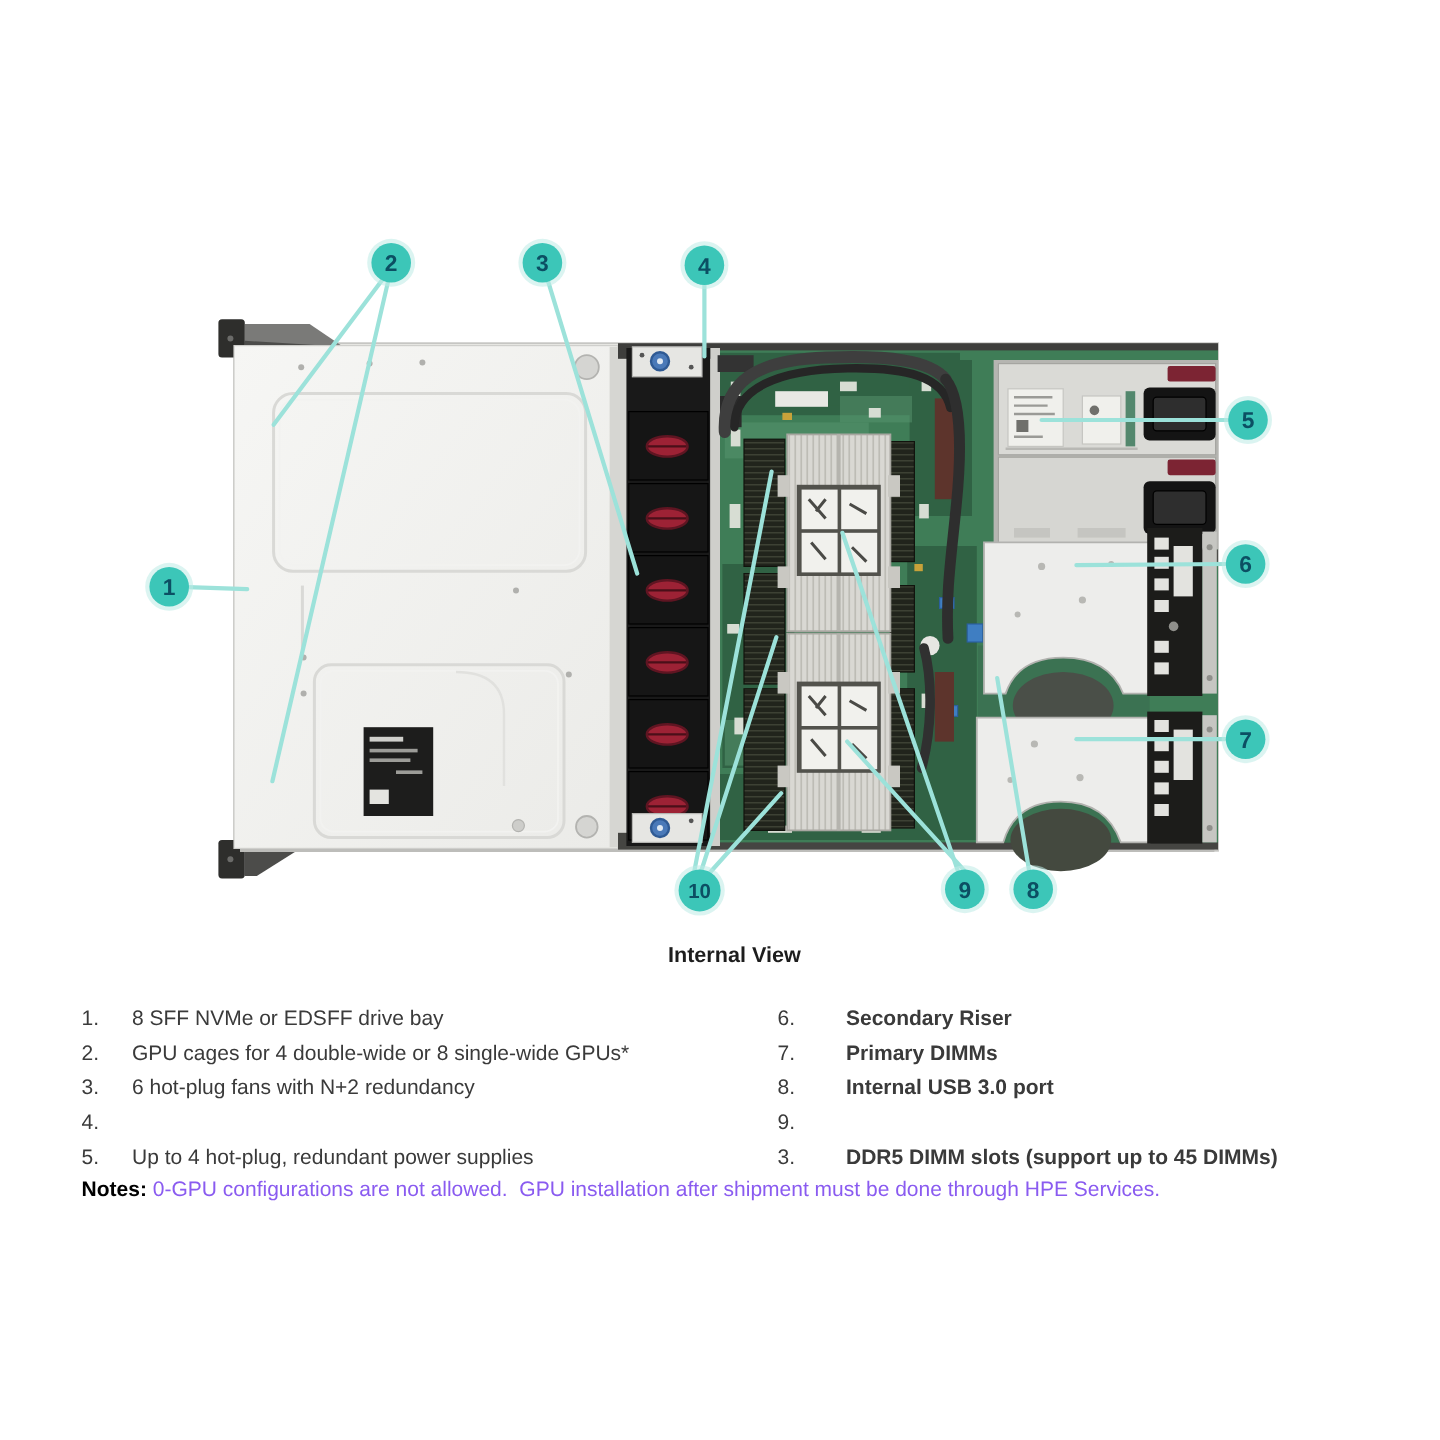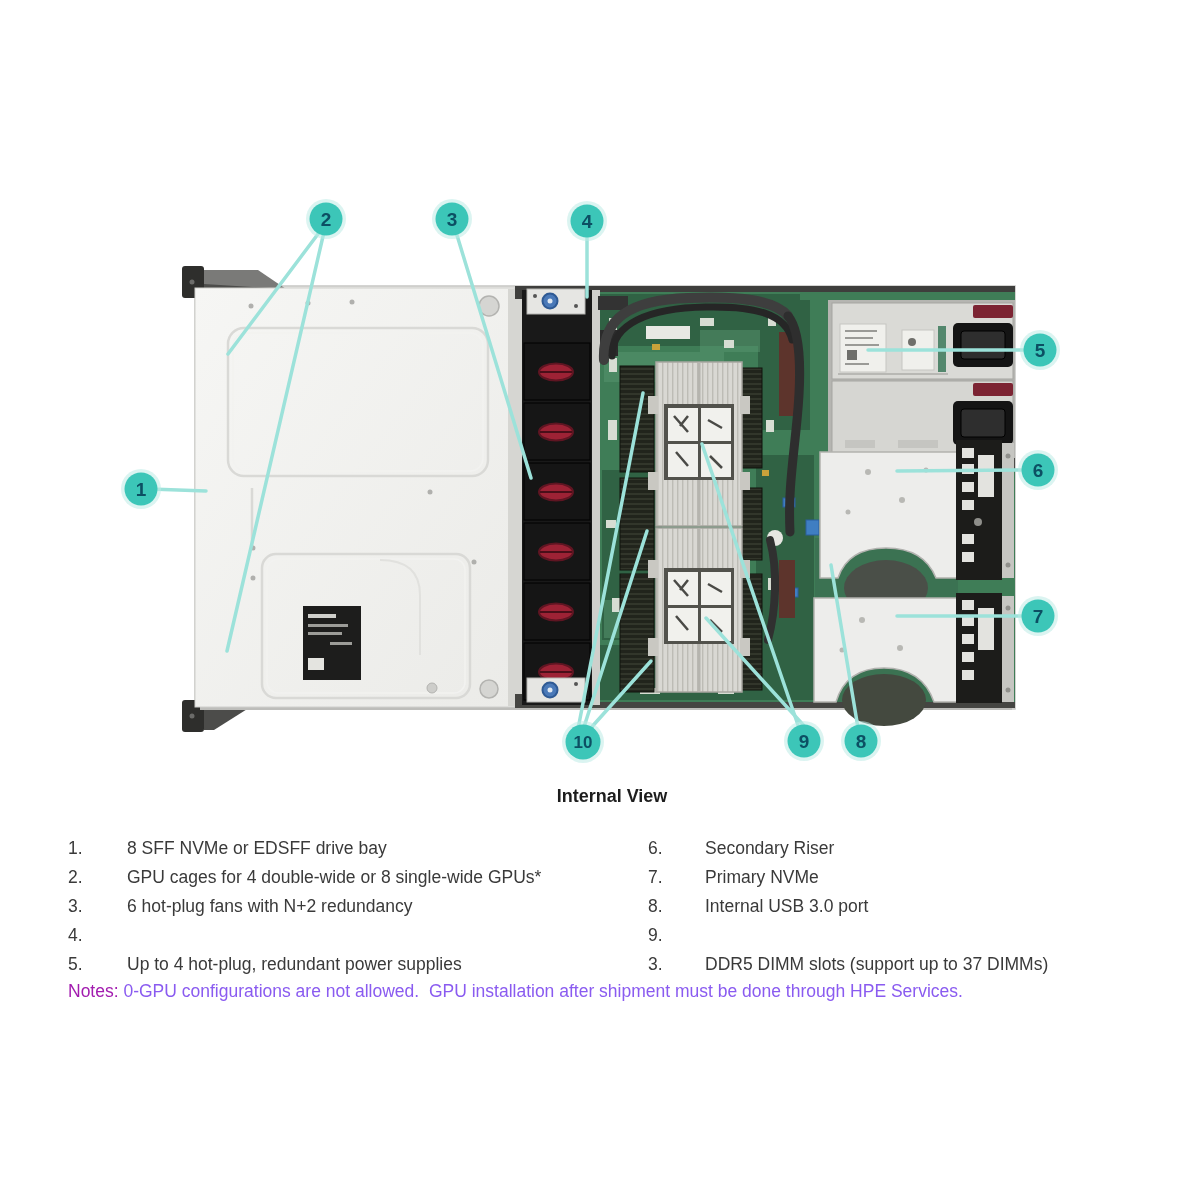--- a/index.html
+++ b/index.html
@@ -4,26 +4,26 @@
 <style>
   html,body{margin:0;padding:0;background:#ffffff;}
   #page{position:relative;width:1200px;height:1200px;background:#ffffff;overflow:hidden;
         font-family:"Liberation Sans","DejaVu Sans",sans-serif;}
   #diagram{position:absolute;left:0;top:0;}
   .fig-title{position:absolute;left:12px;top:786px;width:1200px;text-align:center;
              font-size:18px;font-weight:bold;color:#1d1d1d;}
   .legend{position:absolute;left:68px;top:834px;width:1115px;font-size:17.5px;color:#3a3a3a;}
   .lrow{position:relative;height:29px;line-height:29px;}
   .lnum{position:absolute;left:0;}
-  .ltext{position:absolute;left:59px;white-space:nowrap;}
+  .ltext{position:absolute;left:42px;white-space:nowrap;}
   .rnum{position:absolute;left:580px;}
-  .rtext{position:absolute;left:637px;white-space:nowrap;}
+  .rtext{position:absolute;left:637px;white-space:nowrap;font-weight:bold;}
   .notes{position:absolute;left:68px;top:977px;width:1045px;font-size:17.5px;line-height:29px;
          color:#8a5bf0;white-space:pre-wrap;}
-  .notes-label{font-weight:normal;color:#a21caf;}
+  .notes-label{font-weight:bold;color:#000000;}
   svg text.badge-num{font-family:"Liberation Sans","DejaVu Sans",sans-serif;font-weight:bold;fill:#0c4f63;}
 </style>
 </head>
 <body>
 
 <div id="page">
 
 <svg id="diagram" width="1200" height="780" viewBox="0 0 1200 780">
   <defs>
     <pattern id="fins" width="5" height="10" patternUnits="userSpaceOnUse">
@@ -377,35 +377,35 @@
   <div class="lrow">
     <span class="lnum">1.</span>
     <span class="ltext">8 SFF NVMe or EDSFF drive bay</span>
     <span class="rnum">6.</span>
     <span class="rtext">Secondary Riser</span>
   </div>
   <div class="lrow">
     <span class="lnum">2.</span>
     <span class="ltext">GPU cages for 4 double-wide or 8 single-wide GPUs*</span>
     <span class="rnum">7.</span>
-    <span class="rtext">Primary NVMe</span>
+    <span class="rtext">Primary DIMMs</span>
   </div>
   <div class="lrow">
     <span class="lnum">3.</span>
     <span class="ltext">6 hot-plug fans with N+2 redundancy</span>
     <span class="rnum">8.</span>
     <span class="rtext">Internal USB 3.0 port</span>
   </div>
   <div class="lrow">
     <span class="lnum">4.</span>
     <span class="rnum">9.</span>
   </div>
   <div class="lrow">
     <span class="lnum">5.</span>
     <span class="ltext">Up to 4 hot-plug, redundant power supplies</span>
     <span class="rnum">3.</span>
-    <span class="rtext">DDR5 DIMM slots (support up to 37 DIMMs)</span>
+    <span class="rtext">DDR5 DIMM slots (support up to 45 DIMMs)</span>
   </div>
 </div>
 
 <div class="notes"><span class="notes-label">Notes:</span><span> 0-GPU configurations are not allowed.  GPU installation after shipment must be done through HPE Services.</span></div>
 
 </div>
 
 </body></html>

